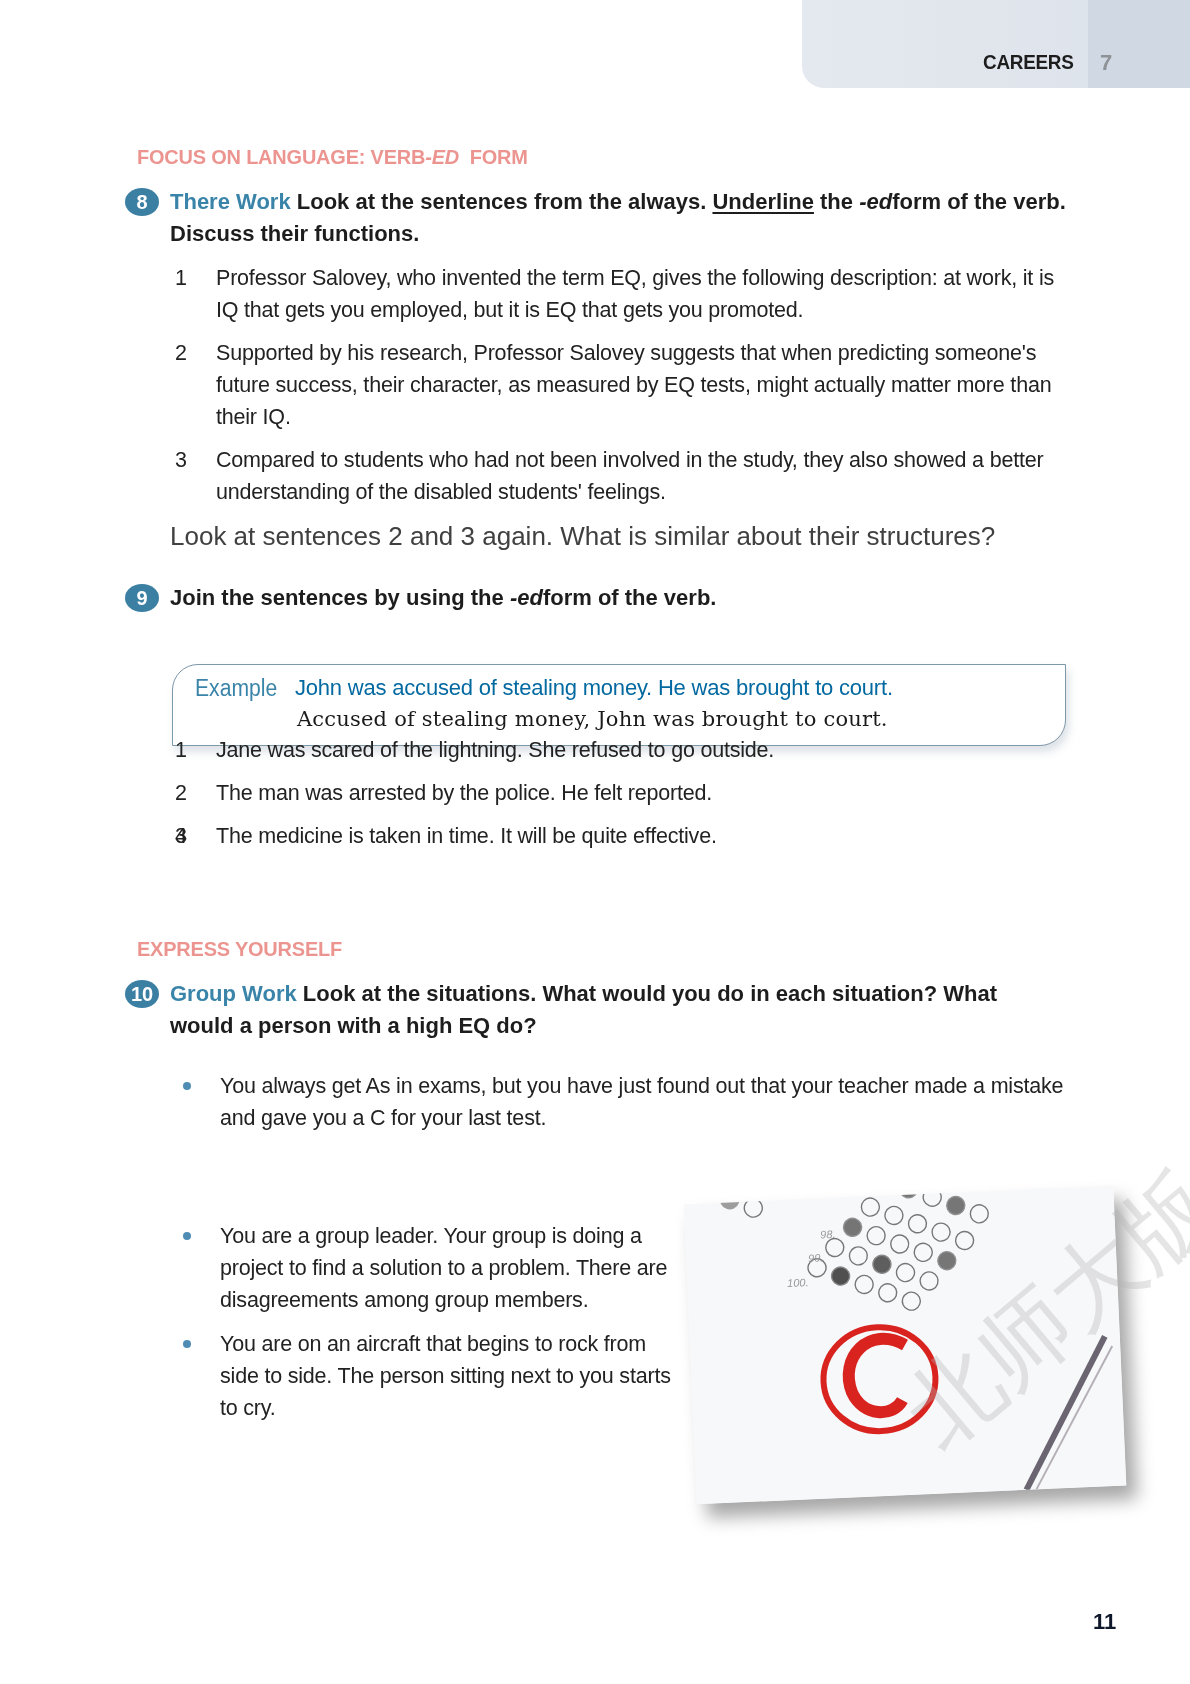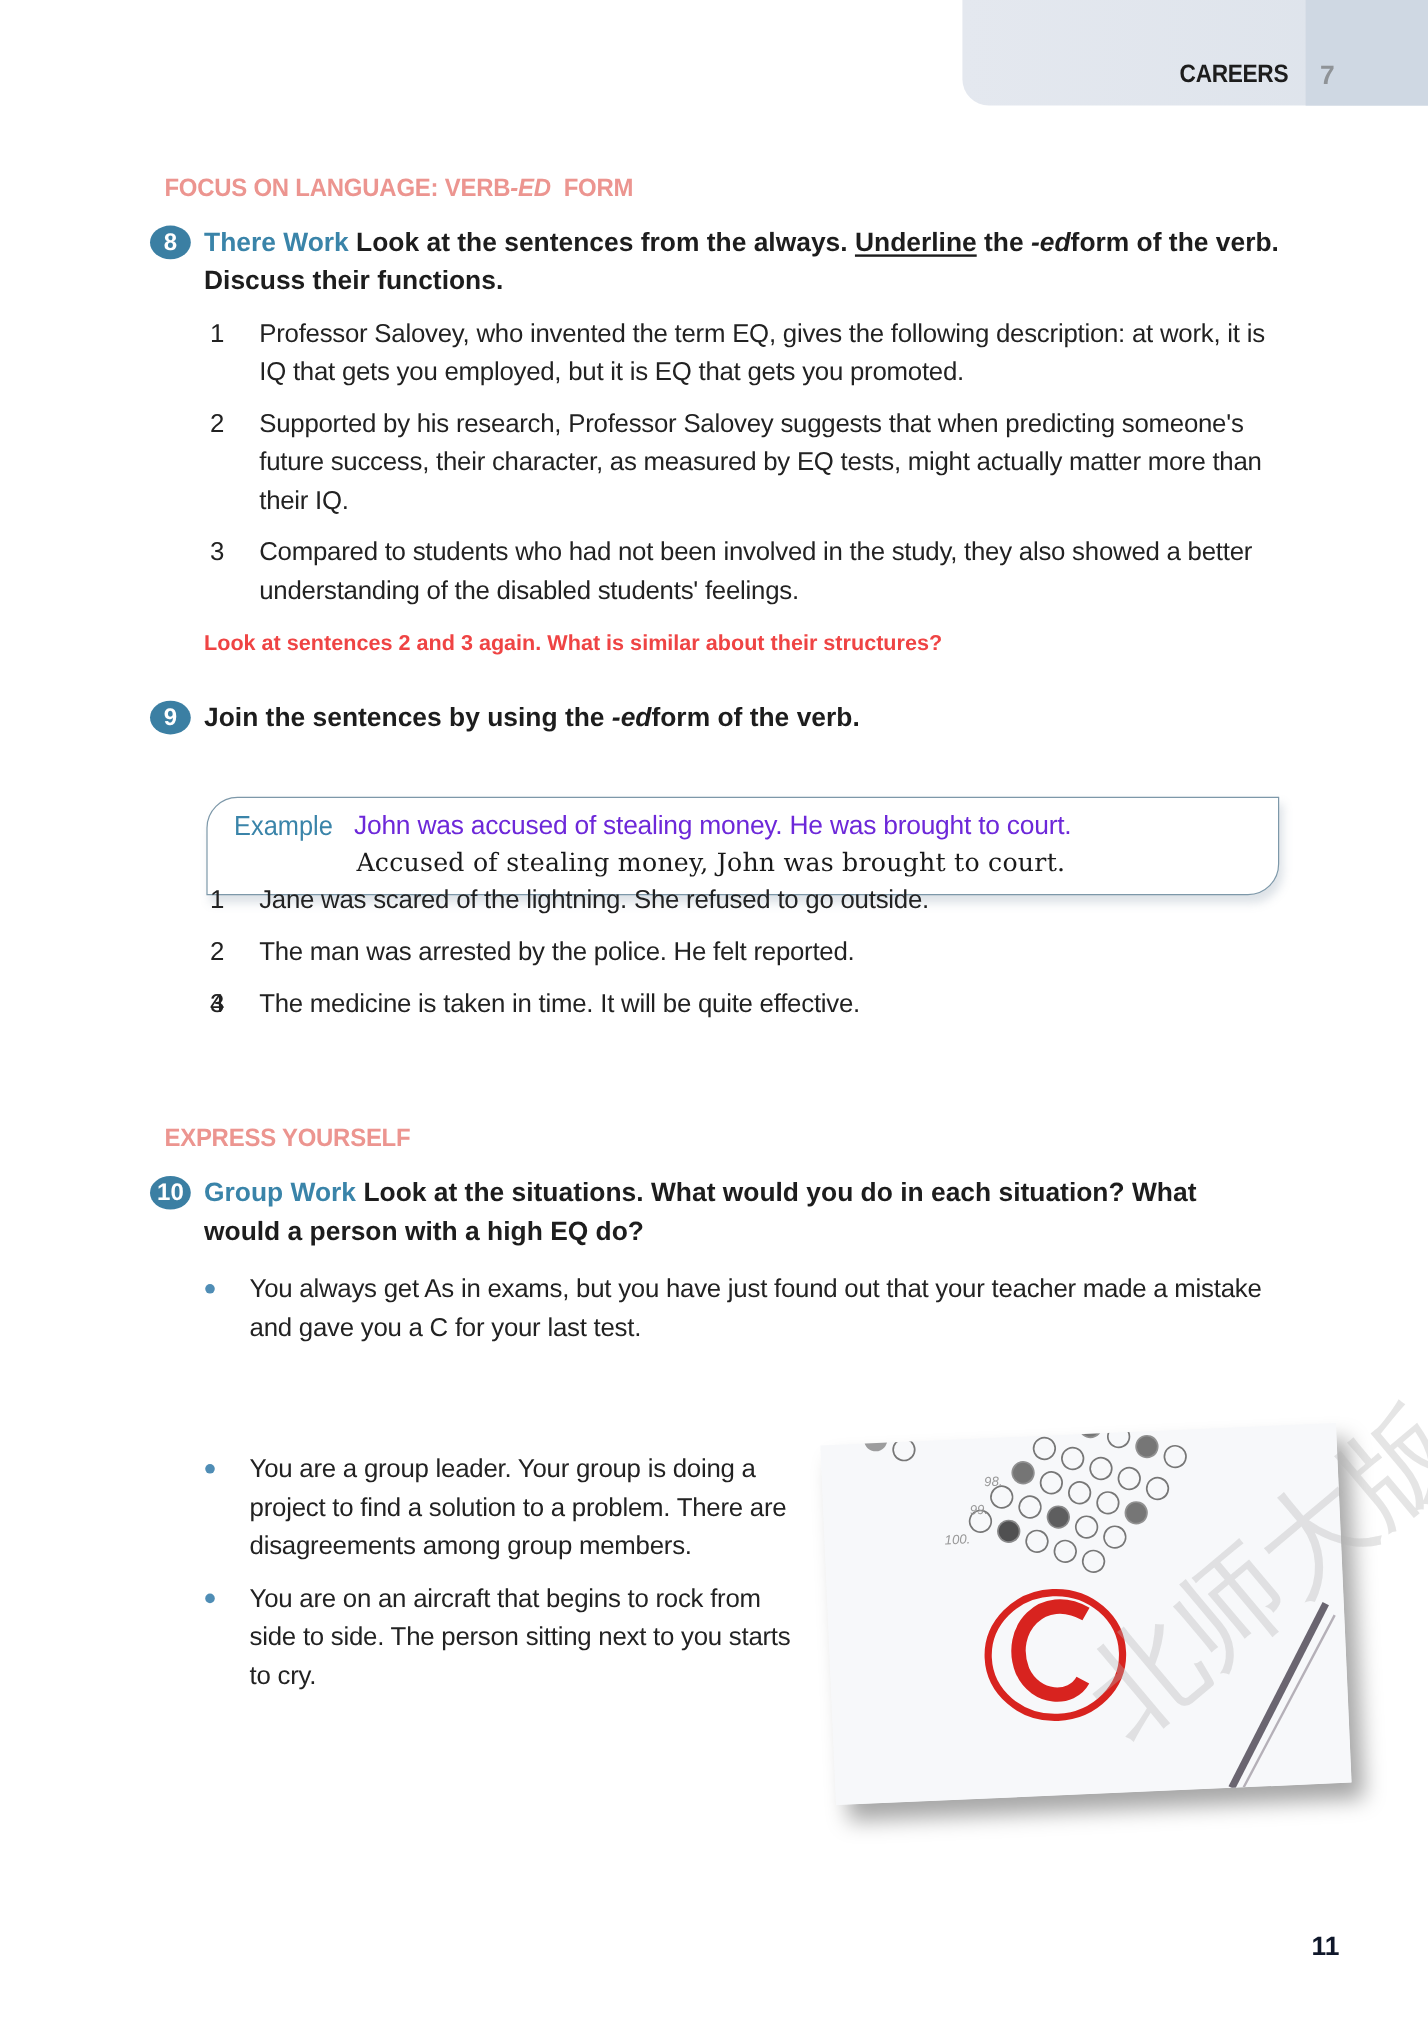--- a/index.html
+++ b/index.html
@@ -42,39 +42,39 @@
     position: absolute; left: 170px; width: 900px;
     font-weight: 700; font-size: 22px; line-height: 32px; color: #1d1d1d;
   }
   .task .work { color: #3a84a9; }
   .task u { text-decoration: underline; text-decoration-thickness: 2px; text-underline-offset: 3px; }
   .task i { font-style: italic; }
   .num-list { position: absolute; left: 175px; width: 900px; margin: 0; padding: 0; list-style: none; }
   .num-list li { position: relative; padding-left: 41px; font-size: 21.5px; line-height: 32px; color: #222; letter-spacing: -0.2px; }
   .num-list li .n { position: absolute; left: 0; top: 0; }
   .q-bold {
-    position: absolute; left: 170px; font-weight: 700; font-size: 18px; line-height: 32px; color: #ef4444;
+    position: absolute; left: 170px; font-weight: 400; font-size: 26px; line-height: 32px; color: #404040;
   }
   .example-box {
     position: absolute; left: 172px; top: 628px; width: 892px; height: 80px;
     border: 1.5px solid #7d98a9; background: #fff;
     border-top-left-radius: 26px; border-bottom-right-radius: 26px;
     box-shadow: 3px 6px 8px rgba(120,140,160,0.25);
     margin-top: 36px;
   }
   .example-label {
     position: absolute; left: 22px; top: 10px; font-size: 23px; color: #3a84a9; font-weight: 400;
     transform: scaleX(0.92); transform-origin: left;
   }
-  .example-text { position: absolute; left: 122px; top: 10px; font-size: 22px; color: #6d28d9; letter-spacing: -0.2px; }
+  .example-text { position: absolute; left: 122px; top: 10px; font-size: 22px; color: #0369a1; letter-spacing: -0.2px; }
   .example-answer {
     position: absolute; left: 124px; top: 42px; font-size: 21px; color: #1a1a1a;
     font-family: "DejaVu Serif", serif; letter-spacing: 0.2px;
   }
-  .bullet-list { position: absolute; left: 165px; margin: 4px; padding: 0; list-style: none; }
+  .bullet-list { position: absolute; left: 165px; margin: 16px; padding: 0; list-style: none; }
   .bullet-list li { position: relative; padding-left: 39px; font-size: 21.5px; line-height: 32px; color: #222; letter-spacing: -0.2px; margin-bottom: 12px; }
   .bullet-list li .dot { position: absolute; left: 2px; top: 12px; width: 8px; height: 8px; border-radius: 50%; background: #4f8db5; }
   .photo-shadow {
     position: absolute; left: 690px; top: 1195px; width: 430px; height: 300px;
     transform: rotate(-2.5deg); transform-origin: center;
     box-shadow: 10px 14px 18px rgba(0,0,0,0.35);
     background: #f8f9fb; overflow: hidden;
   }
   .photo-shadow svg { position: absolute; left: 0; top: 0; }
   .watermark {

